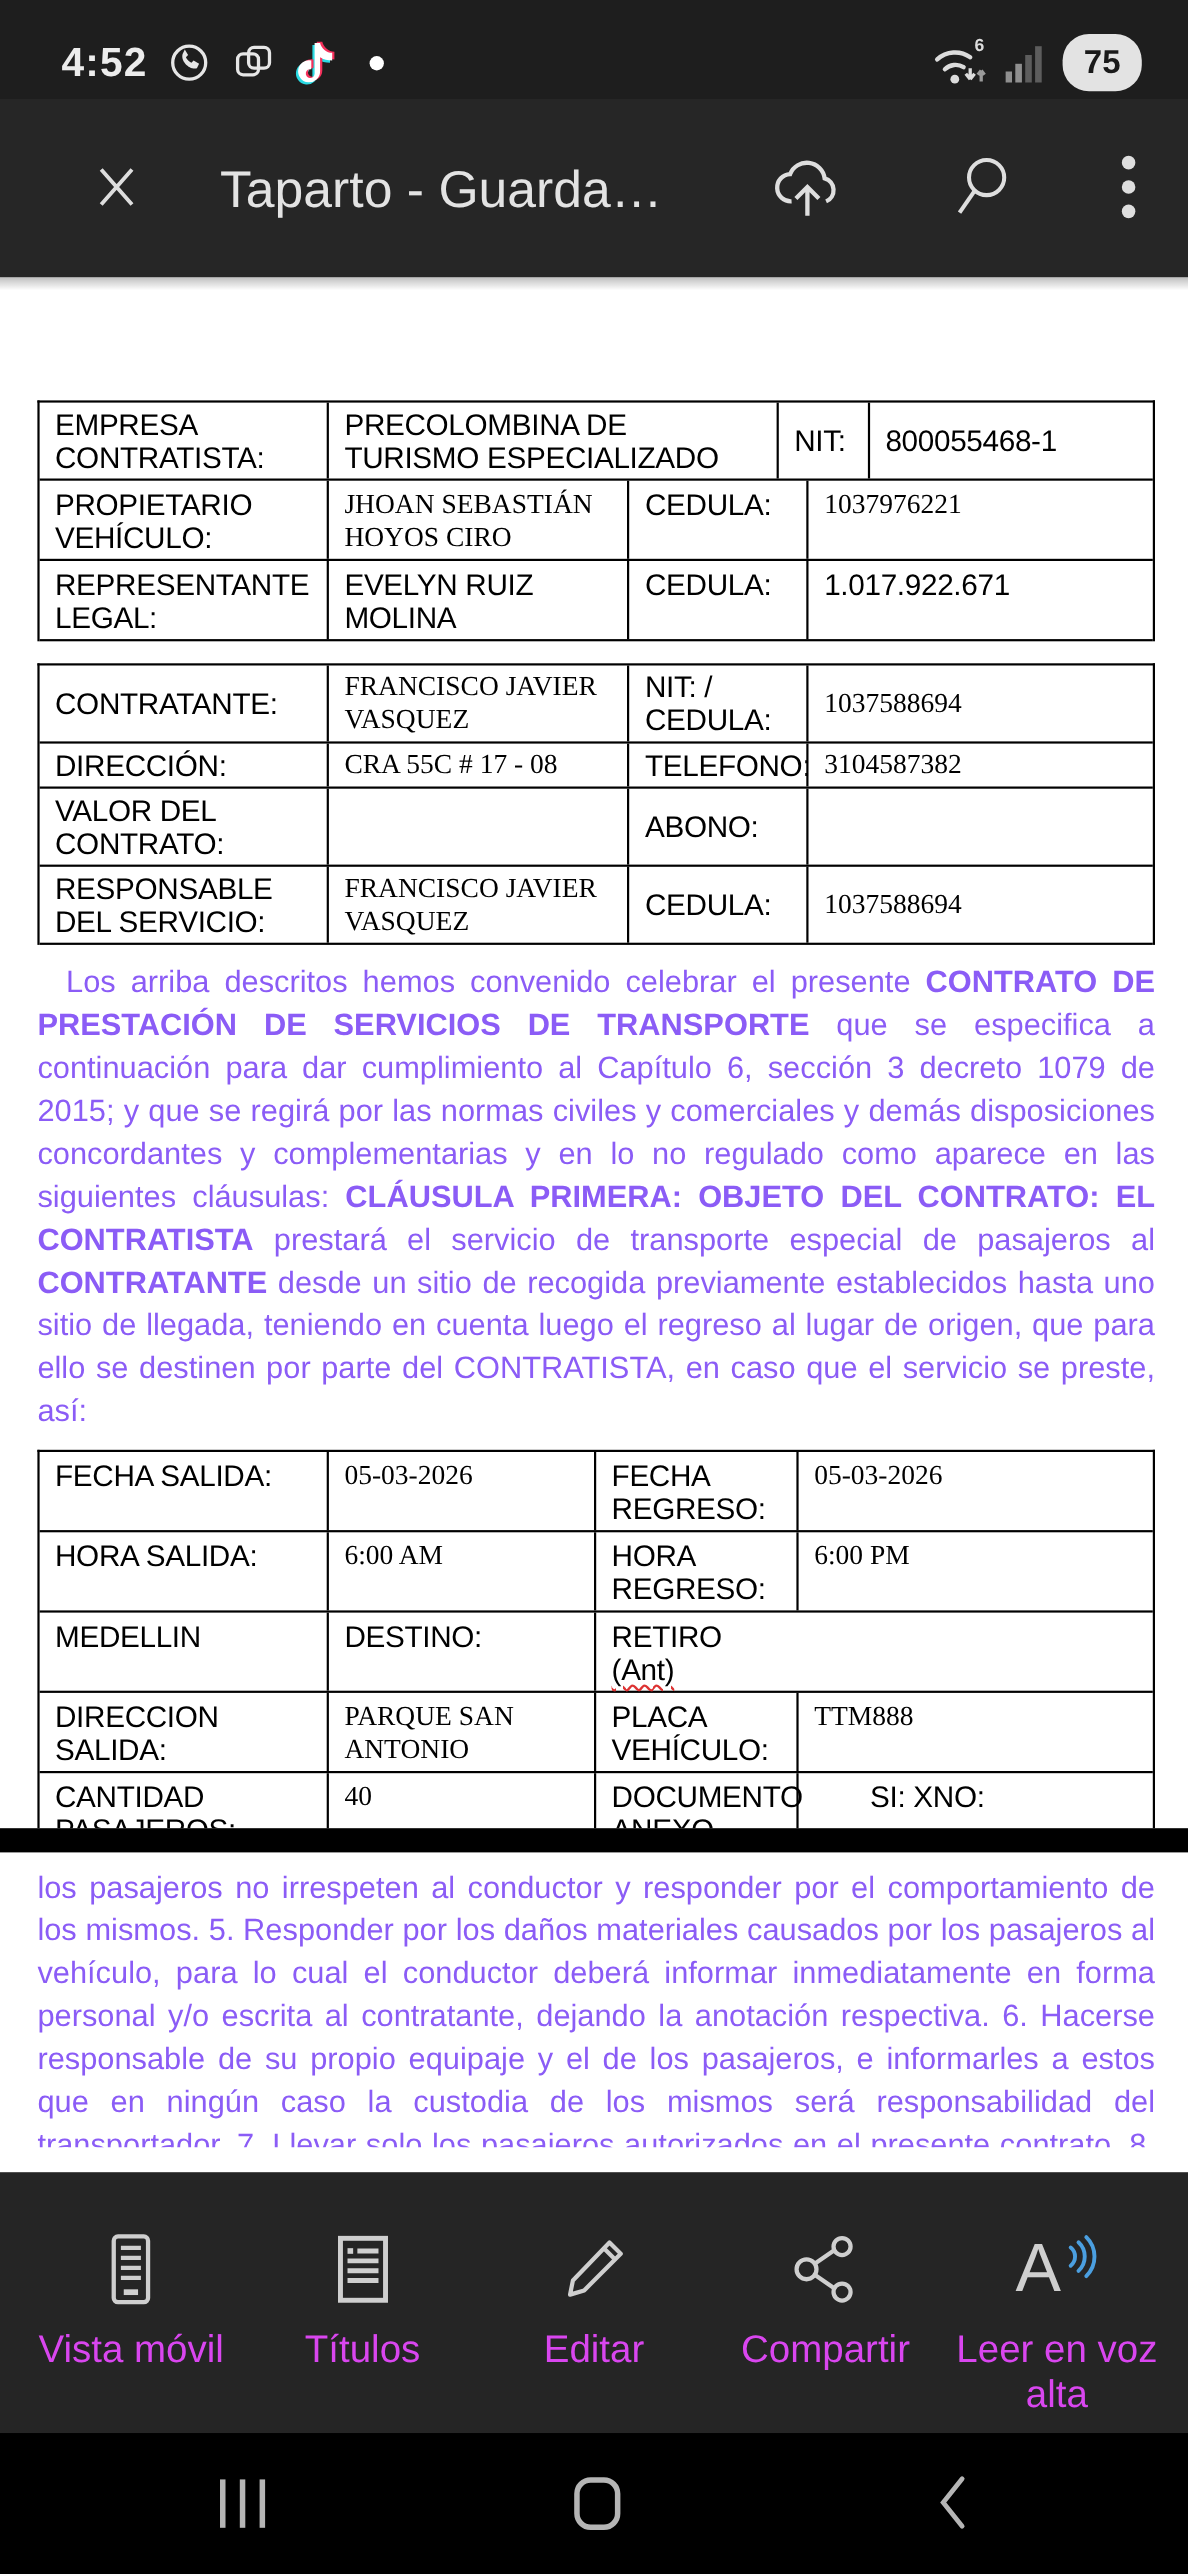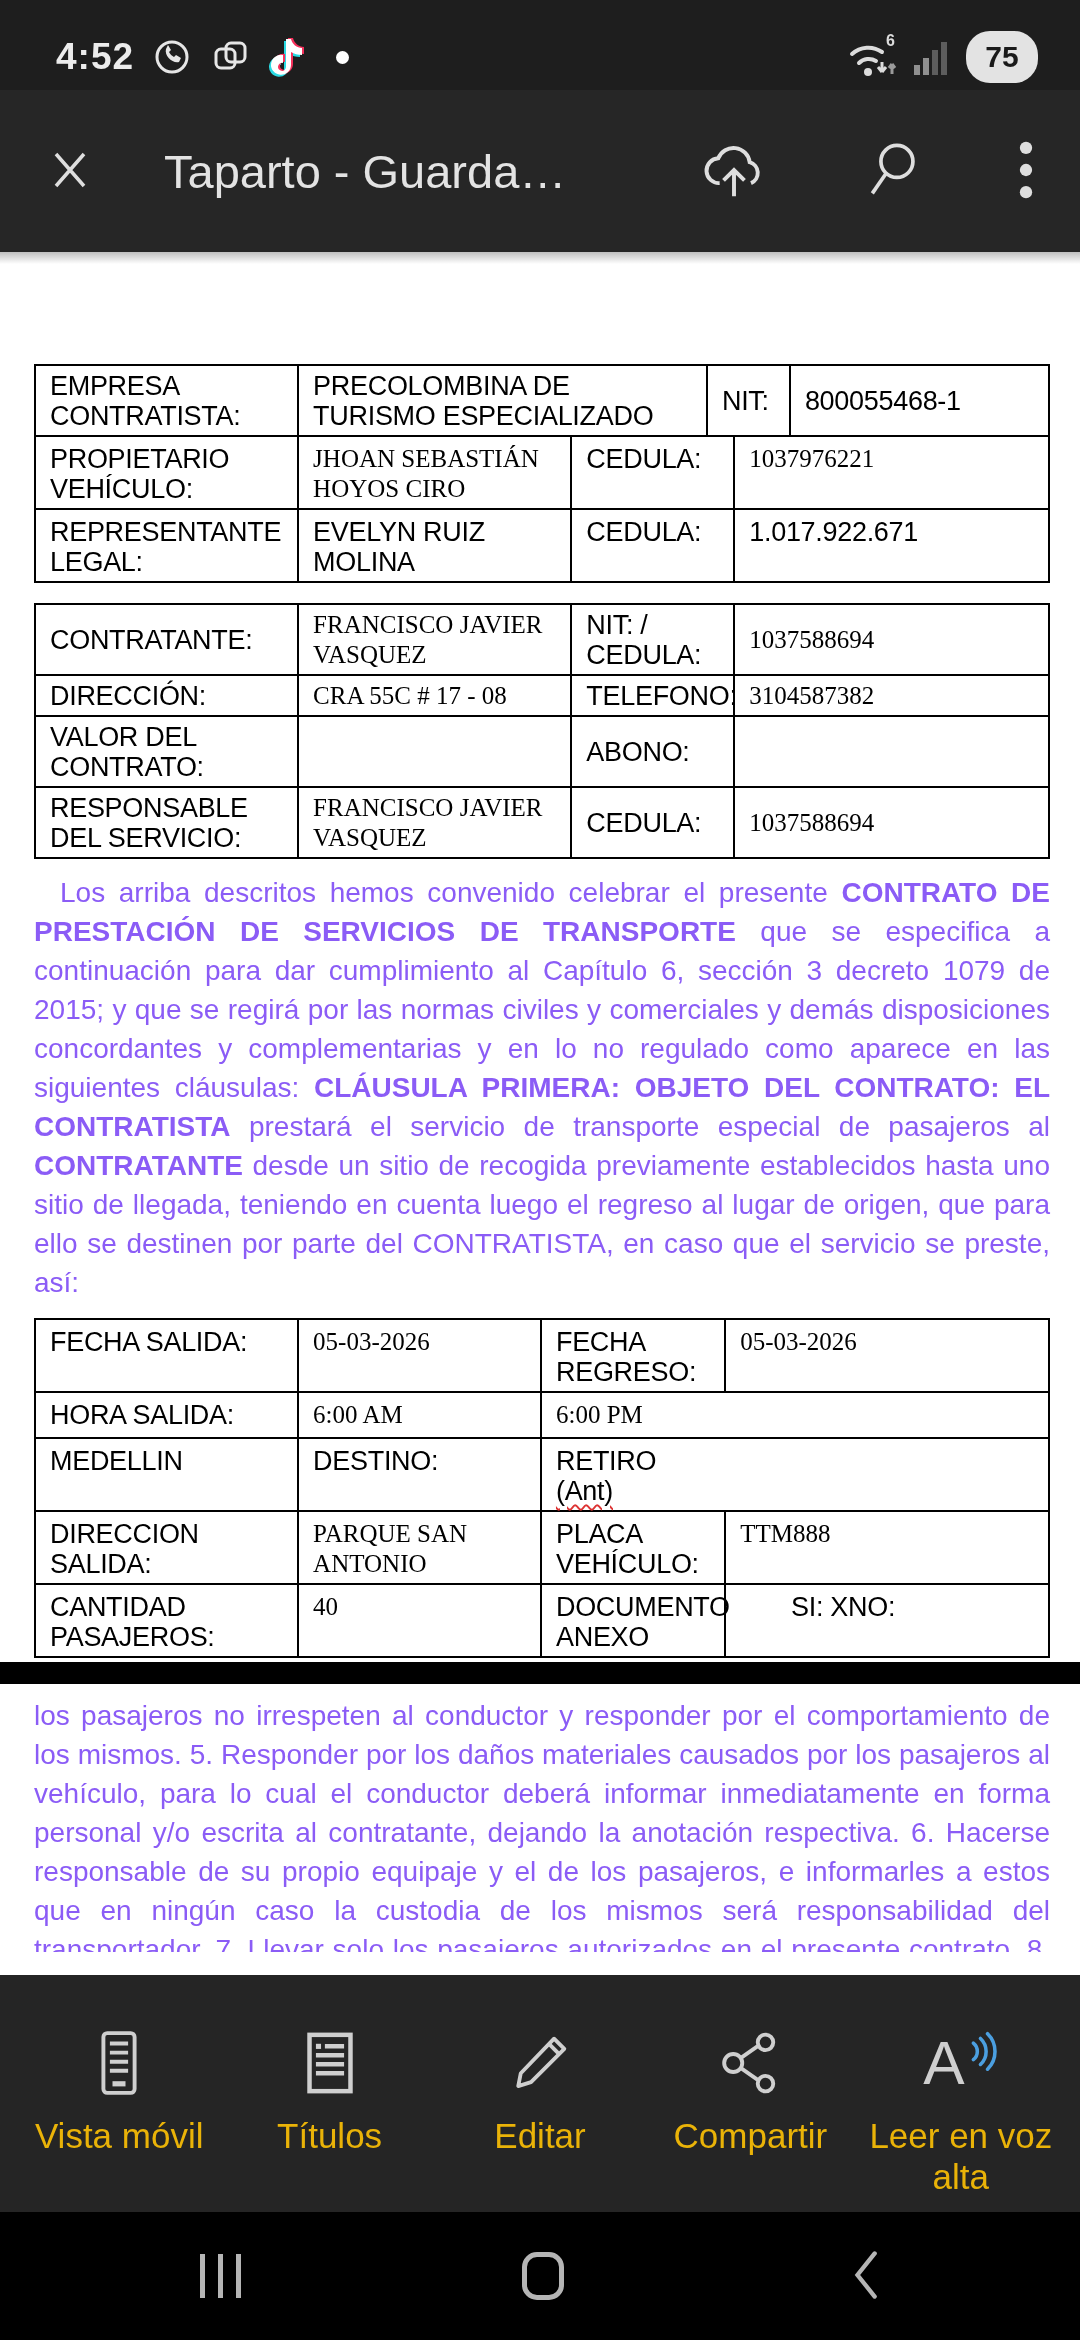--- a/index.html
+++ b/index.html
@@ -22,21 +22,21 @@
   .battery-pill{
     min-width:72px;height:52px;border-radius:24px;background:#e3e3e3;color:#1a1a1a;
     display:flex;align-items:center;justify-content:center;
     font-size:30px;font-weight:bold;
   }
   .sb-icon svg{display:block;}
 
   
   .app-toolbar{
     position:absolute;top:90px;left:0;width:1080px;height:162px;background:#262626;
-    display:flex;align-items:center;padding:0 44px 0 42px;box-sizing:border-box;
+    display:flex;align-items:center;padding:0 44px 0 78px;box-sizing:border-box;
   }
   .tb-title{
     color:#e3e3e3;font-size:47px;flex:1;margin-left:66px;
     white-space:nowrap;overflow:hidden;
   }
   .tb-btn{background:none;border:none;padding:0;margin:0;cursor:pointer;display:flex;align-items:center;justify-content:center;}
   .tb-btn + .tb-btn{margin-left:92px;}
   .doc-shadow{
     position:absolute;top:252px;left:0;width:1080px;height:12px;
     background:linear-gradient(#00000040,#00000000);z-index:3;
@@ -82,21 +82,21 @@
 
   
   .bottom-toolbar{
     position:absolute;top:1975px;left:0;width:1080px;height:237px;background:#252525;
     display:flex;align-items:flex-start;padding:52px 14px 0 14px;box-sizing:border-box;
   }
   .tool{
     flex:1;display:flex;flex-direction:column;align-items:center;gap:16px;
     background:none;border:none;cursor:pointer;padding:0;
   }
-  .tool-label{color:#eab308;font-size:35px;line-height:41px;text-align:center;font-family:"Liberation Sans",sans-serif;}
+  .tool-label{color:#d946ef;font-size:35px;line-height:41px;text-align:center;font-family:"Liberation Sans",sans-serif;}
   .tool-icon{height:72px;display:flex;align-items:center;justify-content:center;}
   .letterA{color:#cfcfcf;font-size:62px;line-height:62px;font-weight:400;}
 
   
   .nav-bar{
     position:absolute;top:2212px;left:0;width:1080px;height:128px;background:#000;
     display:flex;align-items:center;justify-content:space-between;
     padding:0 195px 0 200px;box-sizing:border-box;
   }
   .nav-btn{background:none;border:none;padding:0;cursor:pointer;display:flex;align-items:center;justify-content:center;}
@@ -251,20 +251,21 @@
     <div class="ctable">
       <div class="row row-c h46">
         <div class="cell top">FECHA SALIDA:</div>
         <div class="cell top serif">05-03-2026</div>
         <div class="cell top">FECHA REGRESO:</div>
         <div class="cell top serif">05-03-2026</div>
       </div>
       <div class="row row-c h46">
         <div class="cell top">HORA SALIDA:</div>
         <div class="cell top serif">6:00 AM</div>
+        <div class="cell top">HORA REGRESO:</div>
         <div class="cell top serif">6:00 PM</div>
       </div>
       <div class="row row-c h60">
         <div class="cell top">MEDELLIN</div>
         <div class="cell top">DESTINO:</div>
         <div class="cell top col2wrap">
           <span>RETIRO</span>
           <span class="squiggle">(Ant)</span>
         </div>
       </div>

